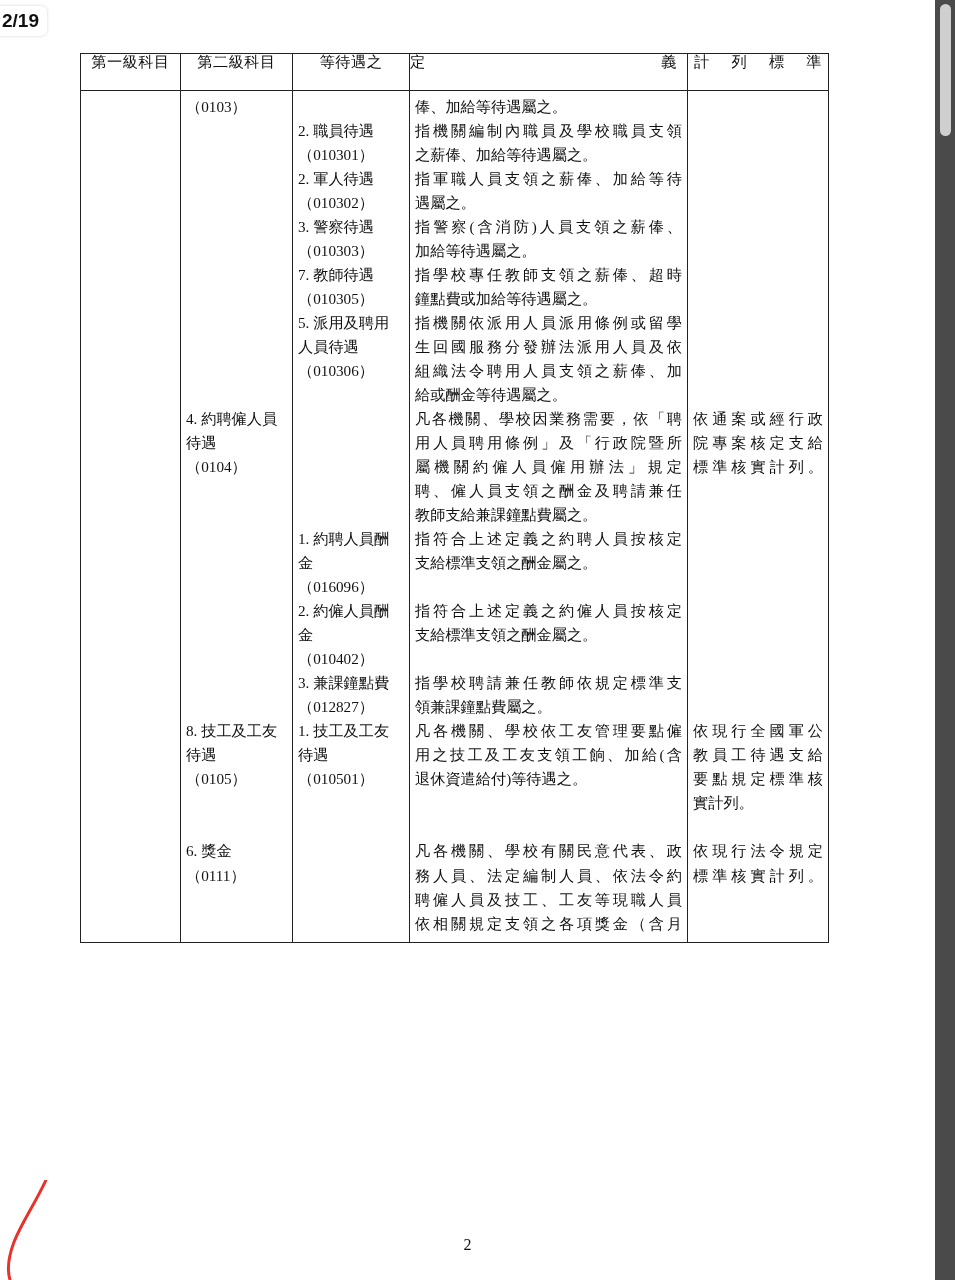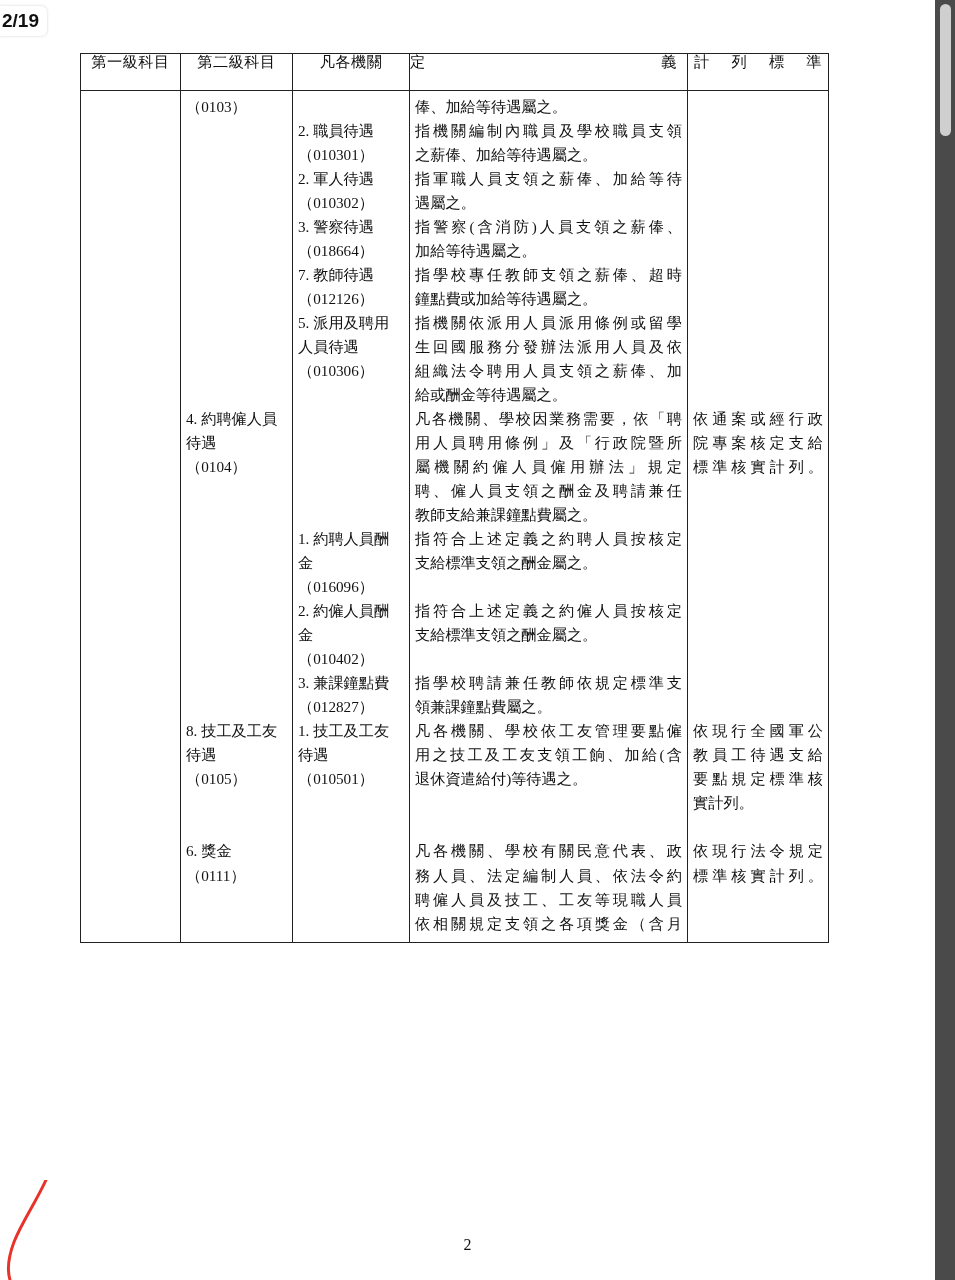--- a/index.html
+++ b/index.html
@@ -152,21 +152,21 @@
     <col class="c1">
       <col class="c2">
       <col class="c3">
       <col class="c4">
       <col class="c5">
   </colgroup>
   <thead>
     <tr>
       <th class="hdr">第一級科目</th>
       <th class="hdr">第二級科目</th>
-      <th class="hdr">凡各機關</th>
+      <th class="hdr">等待遇之</th>
       <th class="hdr hdr-def">
         <div class="spread">
           <span>定</span>
           <span>義</span>
         </div>
       </th>
       <th class="hdr hdr-crit">
         <div class="spread">
           <span>計</span>
           <span>列</span>
@@ -257,23 +257,23 @@
           </div>
         </td>
         <td>
           <div class="cell">
             <div class="line">&nbsp;</div>
             <div class="line">2. 職員待遇</div>
             <div class="line">（010301）</div>
             <div class="line">2. 軍人待遇</div>
             <div class="line">（010302）</div>
             <div class="line">3. 警察待遇</div>
-            <div class="line">（018664）</div>
+            <div class="line">（010303）</div>
             <div class="line">7. 教師待遇</div>
-            <div class="line">（012126）</div>
+            <div class="line">（010305）</div>
             <div class="line">5. 派用及聘用</div>
             <div class="line">人員待遇</div>
             <div class="line">（010306）</div>
             <div class="line">&nbsp;</div>
             <div class="line">&nbsp;</div>
             <div class="line">&nbsp;</div>
             <div class="line">&nbsp;</div>
             <div class="line">&nbsp;</div>
             <div class="line">&nbsp;</div>
             <div class="line">1. 約聘人員酬</div>

